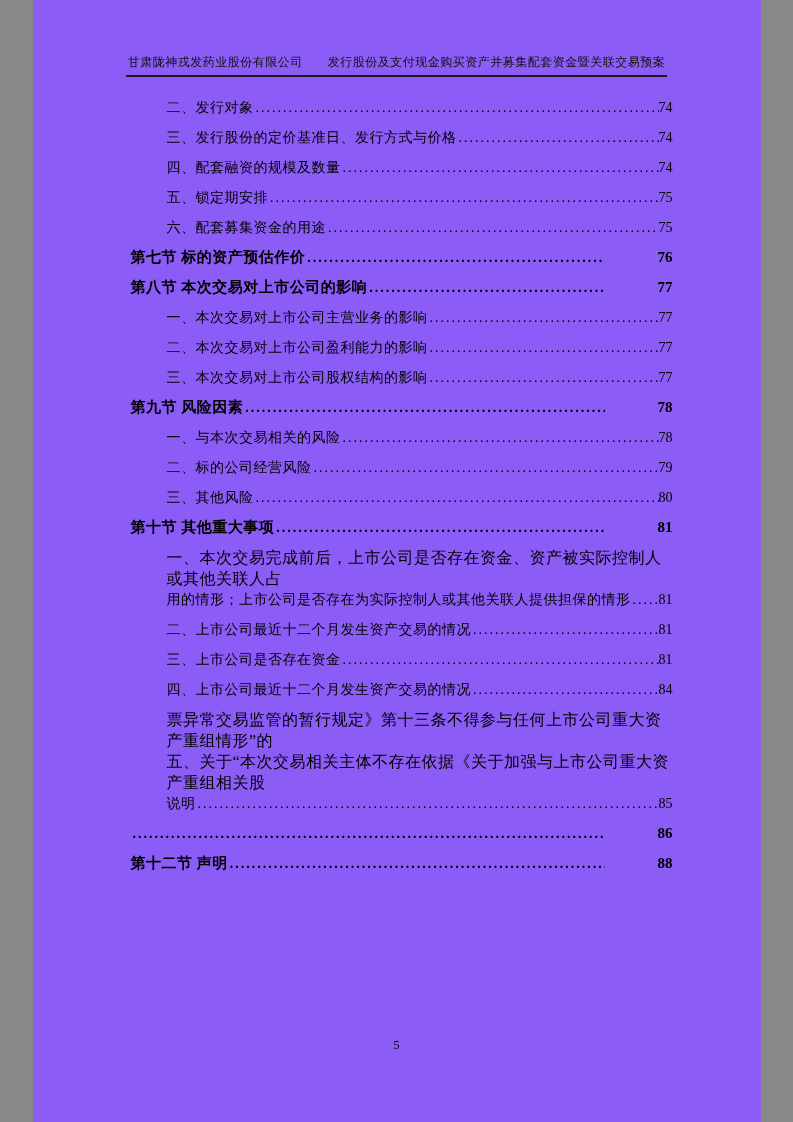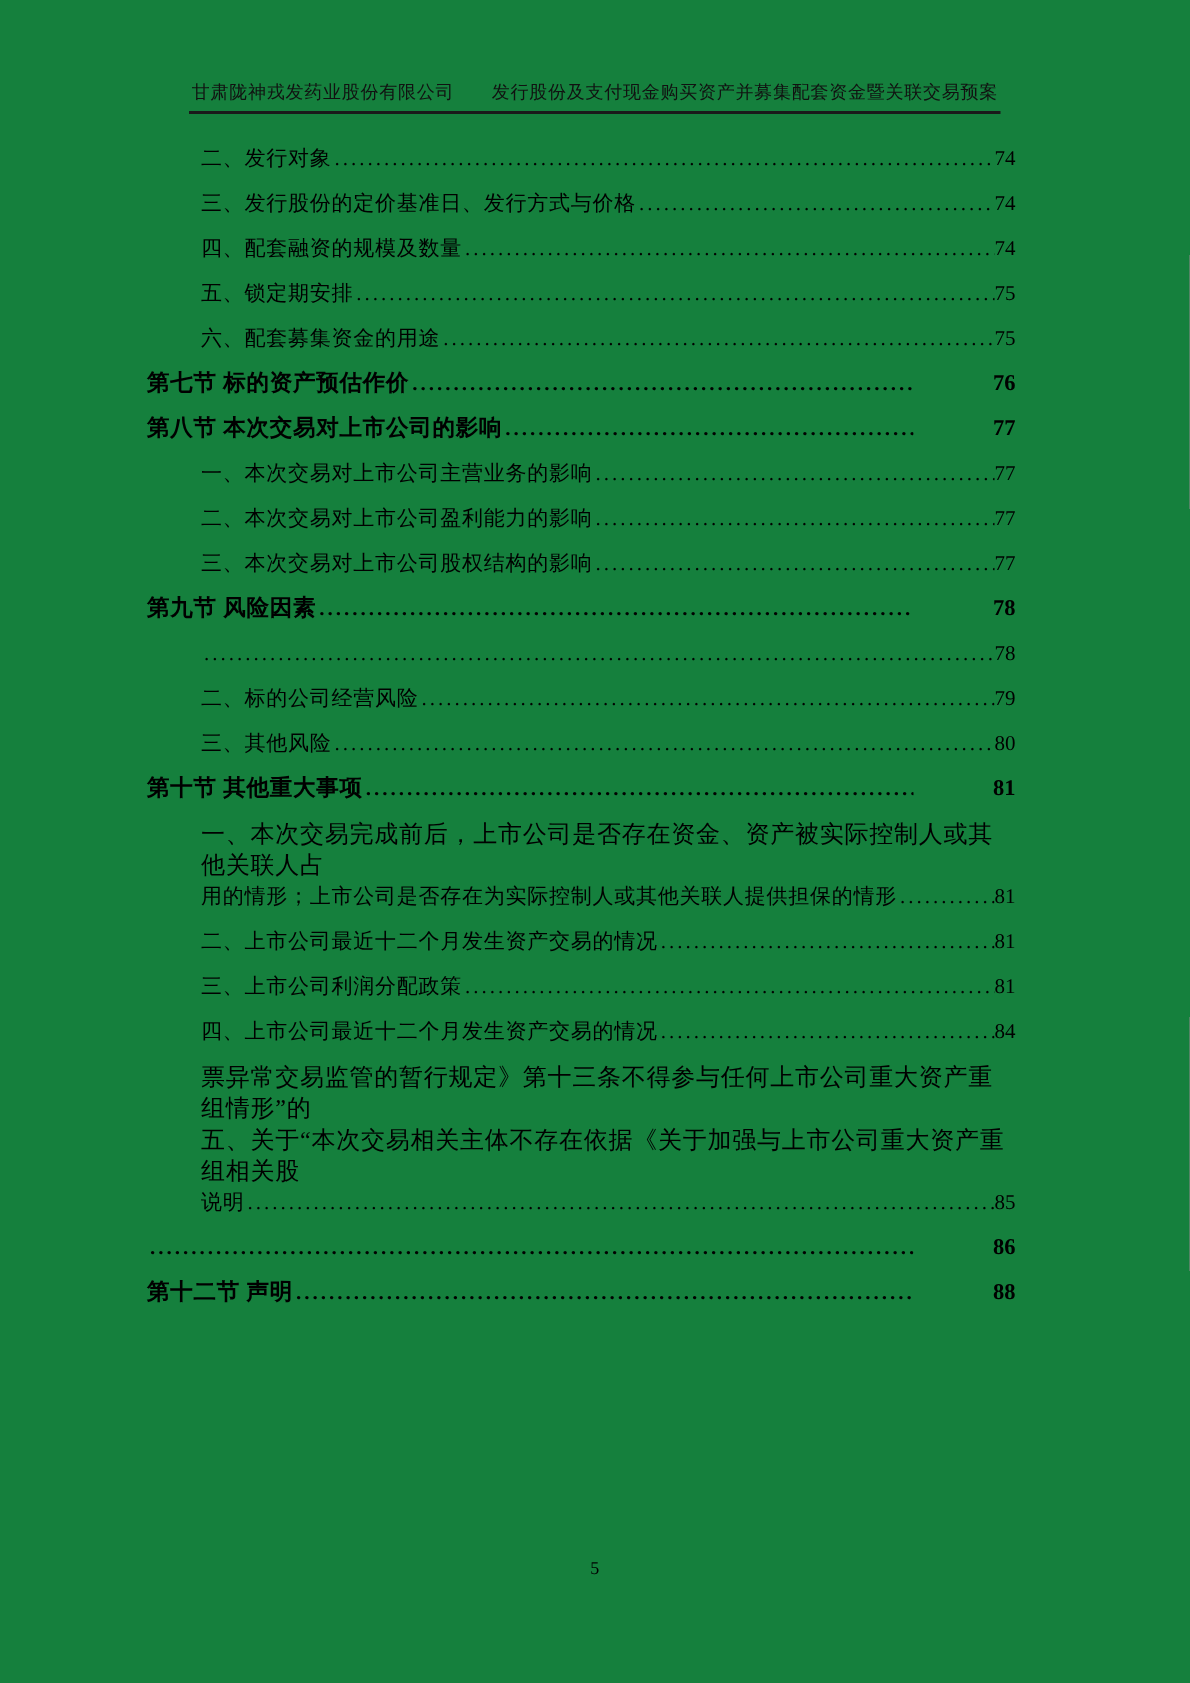--- a/index.html
+++ b/index.html
@@ -1,22 +1,22 @@
 <!DOCTYPE html>
 <html><head>
 <meta charset="utf-8">
 <style>
   * { margin: 0; padding: 0; box-sizing: border-box; }
   html, body { background: #888; }
   .page {
     position: relative;
-    width: 793px;
+    width: 728px;
     height: 1122px;
     margin: 0 auto;
-    background: #15803d;
+    background: #8b5cf6;
     font-family: "Liberation Serif", "DejaVu Serif", serif;
     color: #000;
     overflow: hidden;
   }
   
   .header {
     padding-top: 52px;
     text-align: center;
   }
   .header-inner {
@@ -25,21 +25,21 @@
     letter-spacing: 0.5px;
     color: #111;
     padding: 0 2px 4px 2px;
     border-bottom: 2px solid #1a1a1a;
     white-space: nowrap;
   }
   
   .toc {
     margin-top: 20px;
     padding-left: 98px;
-    padding-right: 116px;
+    padding-right: 88px;
   }
   .toc-entry { margin-bottom: 9px; }
   .toc-entry.item { padding-left: 36px; }
   .toc-line {
     font-size: 16px;
     line-height: 21px;
     letter-spacing: 0.5px;
   }
   .toc-row {
     display: flex;
@@ -180,20 +180,21 @@
   <div class="toc-entry section">
     <div class="toc-row">
       <span class="toc-text">第九节 风险因素</span>
       <span class="toc-dots">............................................................................................................................................................................................................................................................................................................</span>
       <span class="toc-page">78</span>
     </div>
   </div>
 
   <div class="toc-entry item">
     <div class="toc-row">
+      <span class="toc-text">一、与本次交易相关的风险</span>
       <span class="toc-dots">............................................................................................................................................................................................................................................................................................................</span>
       <span class="toc-page">78</span>
     </div>
   </div>
 
   <div class="toc-entry item">
     <div class="toc-row">
       <span class="toc-text">二、标的公司经营风险</span>
       <span class="toc-dots">............................................................................................................................................................................................................................................................................................................</span>
       <span class="toc-page">79</span>
@@ -228,21 +229,21 @@
   <div class="toc-entry item">
     <div class="toc-row">
       <span class="toc-text">二、上市公司最近十二个月发生资产交易的情况</span>
       <span class="toc-dots">............................................................................................................................................................................................................................................................................................................</span>
       <span class="toc-page">81</span>
     </div>
   </div>
 
   <div class="toc-entry item">
     <div class="toc-row">
-      <span class="toc-text">三、上市公司利润分配政策</span>
+      <span class="toc-text">三、上市公司是否存在资金</span>
       <span class="toc-dots">............................................................................................................................................................................................................................................................................................................</span>
       <span class="toc-page">81</span>
     </div>
   </div>
 
   <div class="toc-entry item">
     <div class="toc-row">
       <span class="toc-text">四、上市公司最近十二个月发生资产交易的情况</span>
       <span class="toc-dots">............................................................................................................................................................................................................................................................................................................</span>
       <span class="toc-page">84</span>

